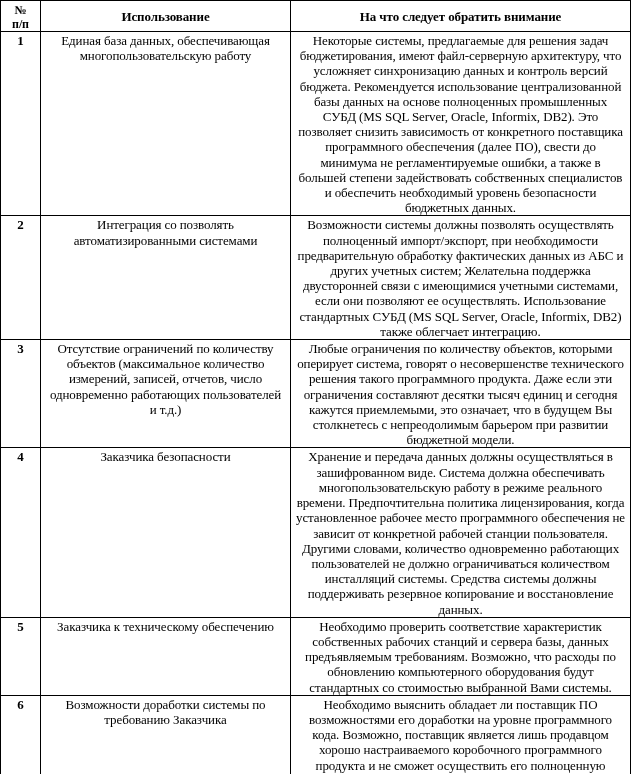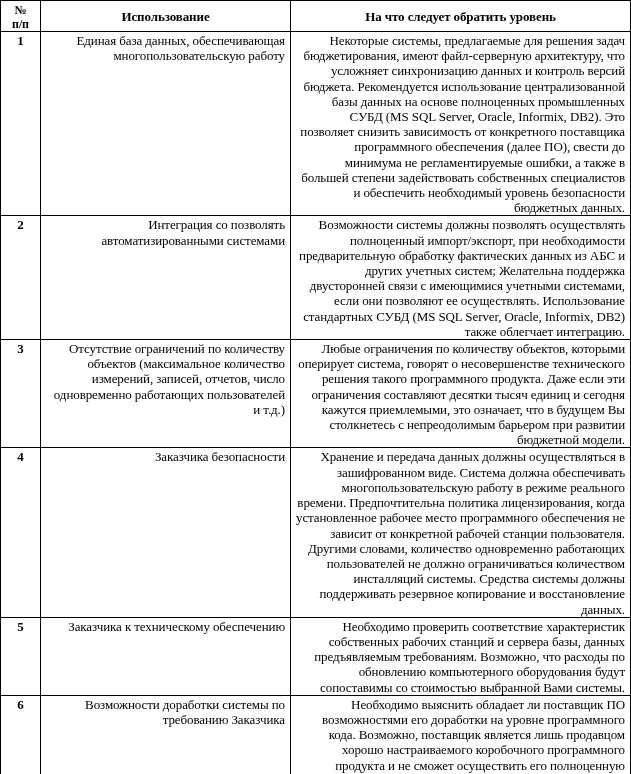--- a/index.html
+++ b/index.html
@@ -10,21 +10,21 @@
     table-layout: fixed;
     font-family: "Liberation Serif", "DejaVu Serif", serif;
     font-size: 13px;
     line-height: 15.2px;
     color: #000;
   }
   table.doc td, table.doc th {
     border: 1.5px solid #000;
     vertical-align: top;
     padding: 1px 5px 0 5px;
-    text-align: right;
+    text-align: center;
     letter-spacing: -0.1px;
   }
   col.c1 { width: 40px; }
   col.c2 { width: 250px; }
   col.c3 { width: 340px; }
   th { font-weight: bold; text-align: center !important; vertical-align: middle !important; }
   th.num { font-size: 12px; line-height: 14px; padding: 1px 2px 0 2px; }
   tr.head { height: 31px; }
   td.num { text-align: center !important; font-weight: bold; }
   tr.r1 { height: 180px; }
@@ -43,21 +43,21 @@
       <col class="c2">
       <col class="c3">
   </colgroup>
   <thead>
     <tr class="head">
       <th class="num">
         <span>№</span><br>
         <span>п/п</span>
       </th>
       <th>Использование</th>
-      <th>На что следует обратить уровень</th>
+      <th>На что следует обратить внимание</th>
     </tr>
   </thead>
   <tbody>
     <tr class="r1">
       <td class="num">1</td>
       <td>Единая база данных, обеспечивающая многопользовательскую работу</td>
       <td>Некоторые системы, предлагаемые для решения задач бюджетирования, имеют файл-серверную архитектуру, что усложняет синхронизацию данных и контроль версий бюджета. Рекомендуется использование централизованной базы данных на основе полноценных промышленных СУБД (MS SQL Server, Oracle, Informix, DB2). Это позволяет снизить зависимость от конкретного поставщика программного обеспечения (далее ПО), свести до минимума не регламентируемые ошибки, а также в большей степени задействовать собственных специалистов и обеспечить необходимый уровень безопасности бюджетных данных.</td>
     </tr>
     <tr class="r2">
       <td class="num">2</td>
@@ -70,21 +70,21 @@
       <td>Любые ограничения по количеству объектов, которыми оперирует система, говорят о несовершенстве технического решения такого программного продукта. Даже если эти ограничения составляют десятки тысяч единиц и сегодня кажутся приемлемыми, это означает, что в будущем Вы столкнетесь с непреодолимым барьером при развитии бюджетной модели.</td>
     </tr>
     <tr class="r4">
       <td class="num">4</td>
       <td>Заказчика безопасности</td>
       <td>Хранение и передача данных должны осуществляться в зашифрованном виде. Система должна обеспечивать многопользовательскую работу в режиме реального времени. Предпочтительна политика лицензирования, когда установленное рабочее место программного обеспечения не зависит от конкретной рабочей станции пользователя. Другими словами, количество одновременно работающих пользователей не должно ограничиваться количеством инсталляций системы. Средства системы должны поддерживать резервное копирование и восстановление данных.</td>
     </tr>
     <tr class="r5">
       <td class="num">5</td>
       <td>Заказчика к техническому обеспечению</td>
-      <td>Необходимо проверить соответствие характеристик собственных рабочих станций и сервера базы, данных предъявляемым требованиям. Возможно, что расходы по обновлению компьютерного оборудования будут сопоставимы со стоимостью выбранной Вами системы.</td>
+      <td>Необходимо проверить соответствие характеристик собственных рабочих станций и сервера базы, данных предъявляемым требованиям. Возможно, что расходы по обновлению компьютерного оборудования будут стандартных со стоимостью выбранной Вами системы.</td>
     </tr>
     <tr class="r6">
       <td class="num">6</td>
       <td>Возможности доработки системы по требованию Заказчика</td>
       <td>Необходимо выяснить обладает ли поставщик ПО возможностями его доработки на уровне программного кода. Возможно, поставщик является лишь продавцом хорошо настраиваемого коробочного программного продукта и не сможет осуществить его полноценную адаптацию к Вашим требованиям.</td>
     </tr>
   </tbody>
 </table>
 
 </body></html>

